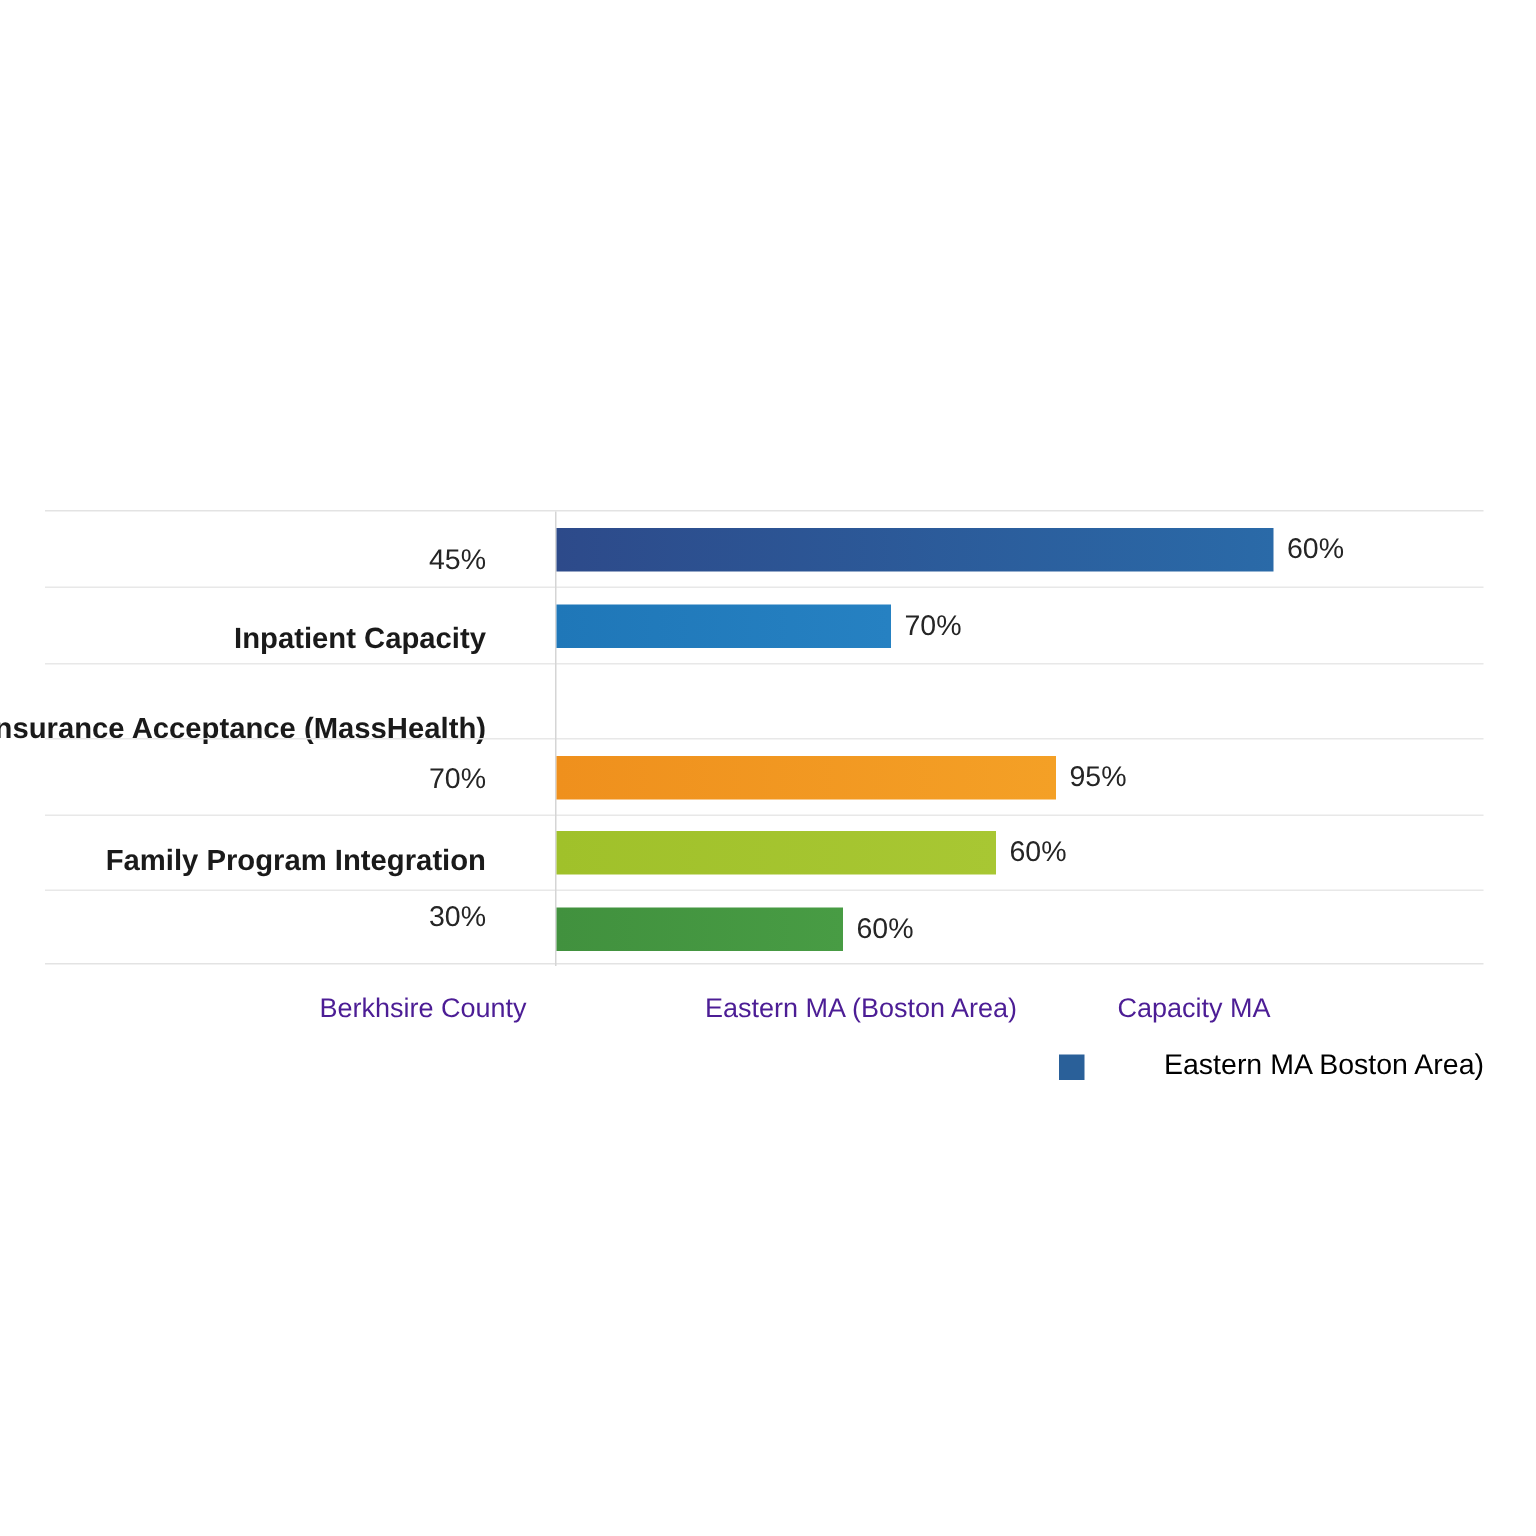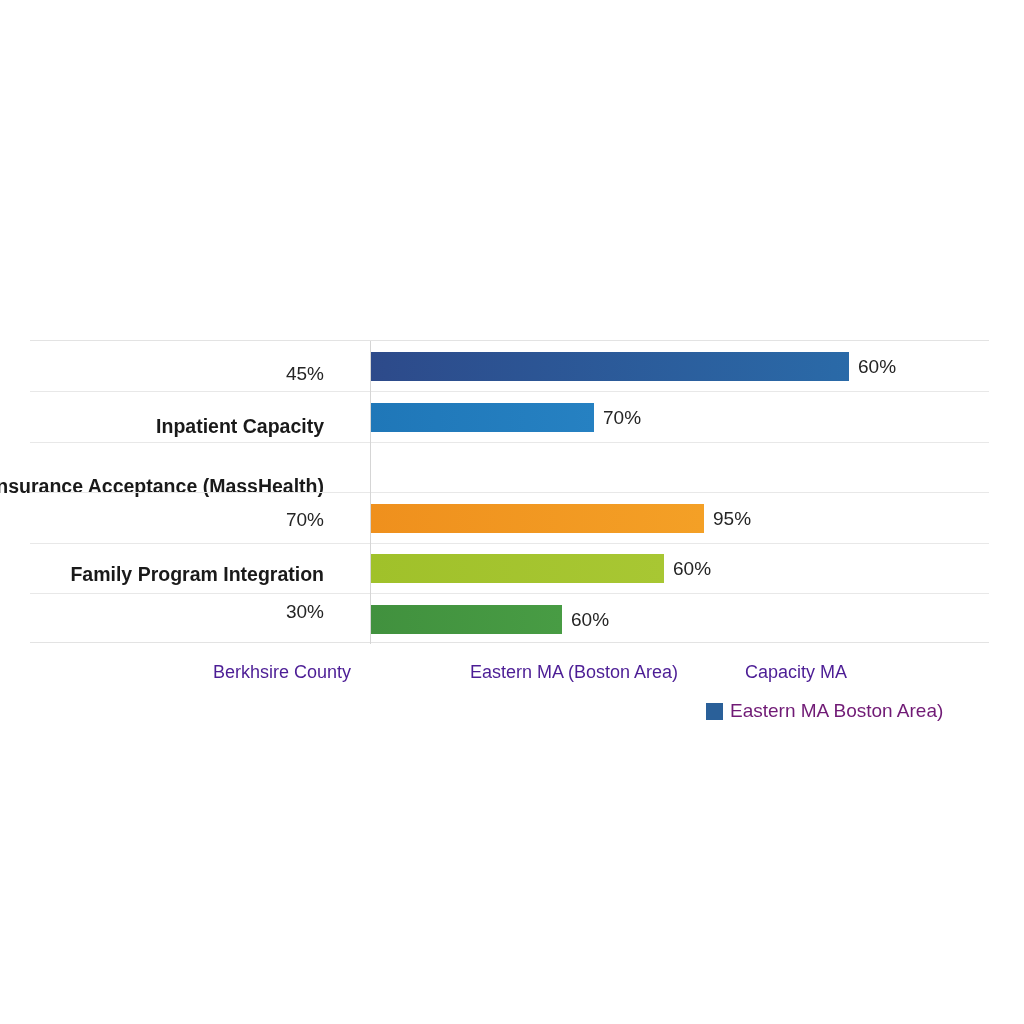--- a/index.html
+++ b/index.html
@@ -121,22 +121,23 @@
     align-items: center;
     gap: 7px;
   }
   .legend-swatch {
     width: 17px;
     height: 17px;
     flex: 0 0 auto;
   }
   .legend-label {
     font-size: 19px;
-    color: #701a75;
+    color: #000000;
     white-space: nowrap;
+    margin-left: 46px;
   }
 </style>
 </head>
 <body>
 
 <div id="chart-root">
 
   <div class="left-label" style="top:363px;">45%</div>
   <div class="left-label category" style="top:415px;">Inpatient Capacity</div>
   <div class="left-label category" style="top:475px;">Insurance Acceptance (MassHealth)</div>

